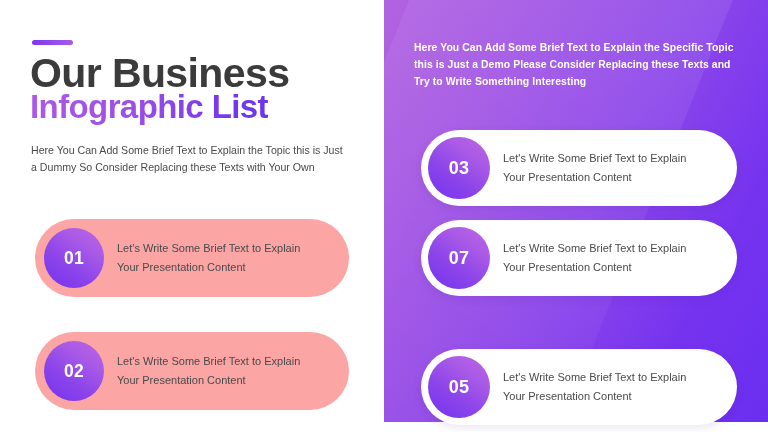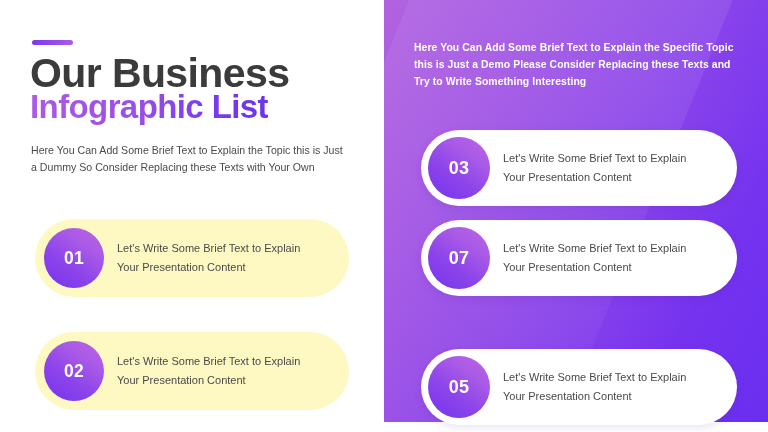--- a/index.html
+++ b/index.html
@@ -87,21 +87,21 @@
   
   .item {
     position:absolute;
     display:flex;
     align-items:center;
     border-radius:60px;
   }
   .item.left-item {
     left:35px;
     width:314px; height:78px;
-    background:#fef9c3;
+    background:#fca5a5;
   }
   .item.right-item {
     left:421px;
     width:316px; height:76px;
     background:#ffffff;
     box-shadow:0 3px 10px rgba(60,10,120,0.10);
   }
 
   .num-circle {
     position:absolute;

